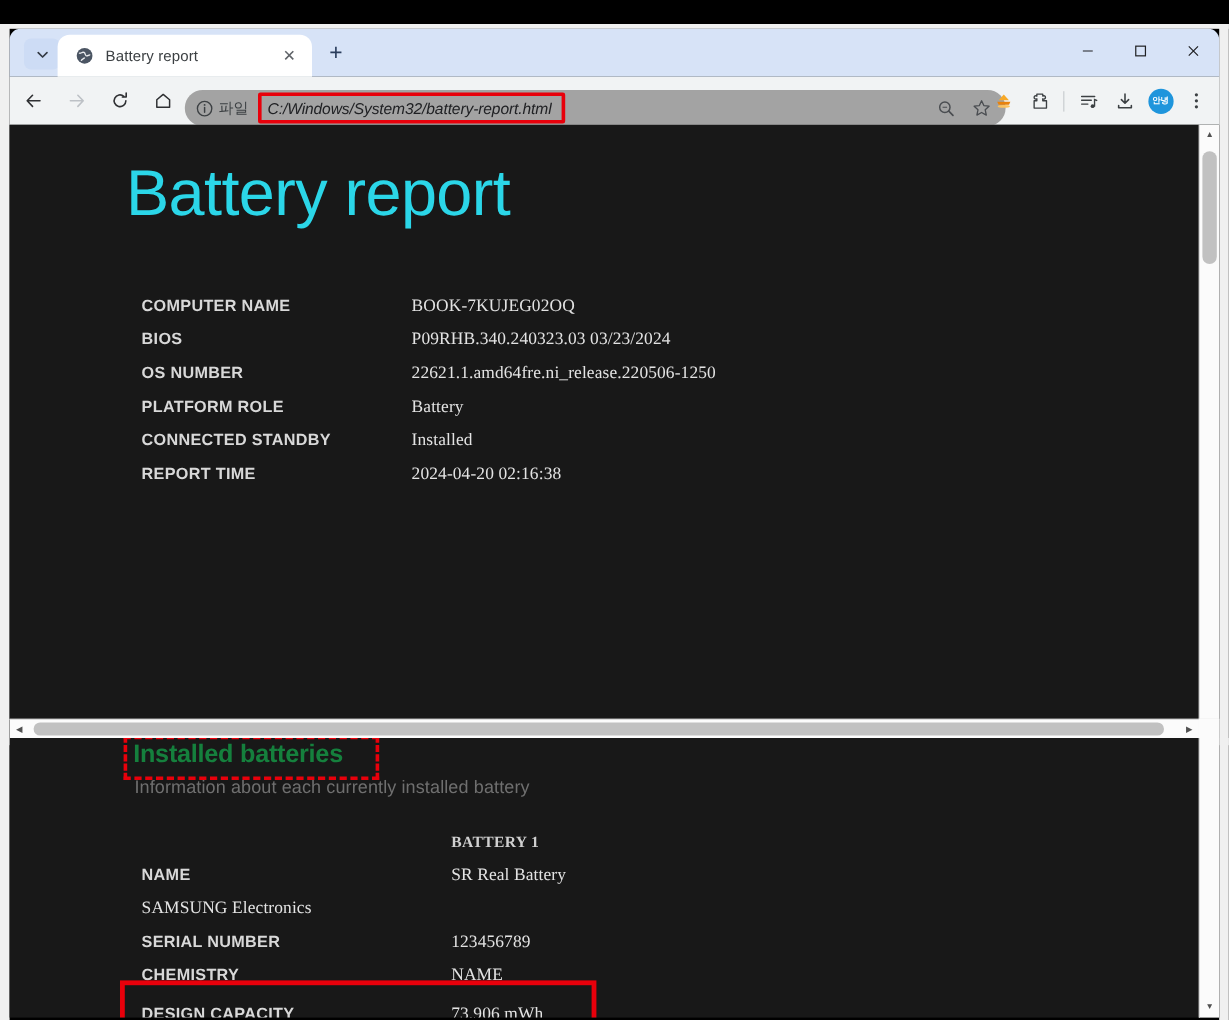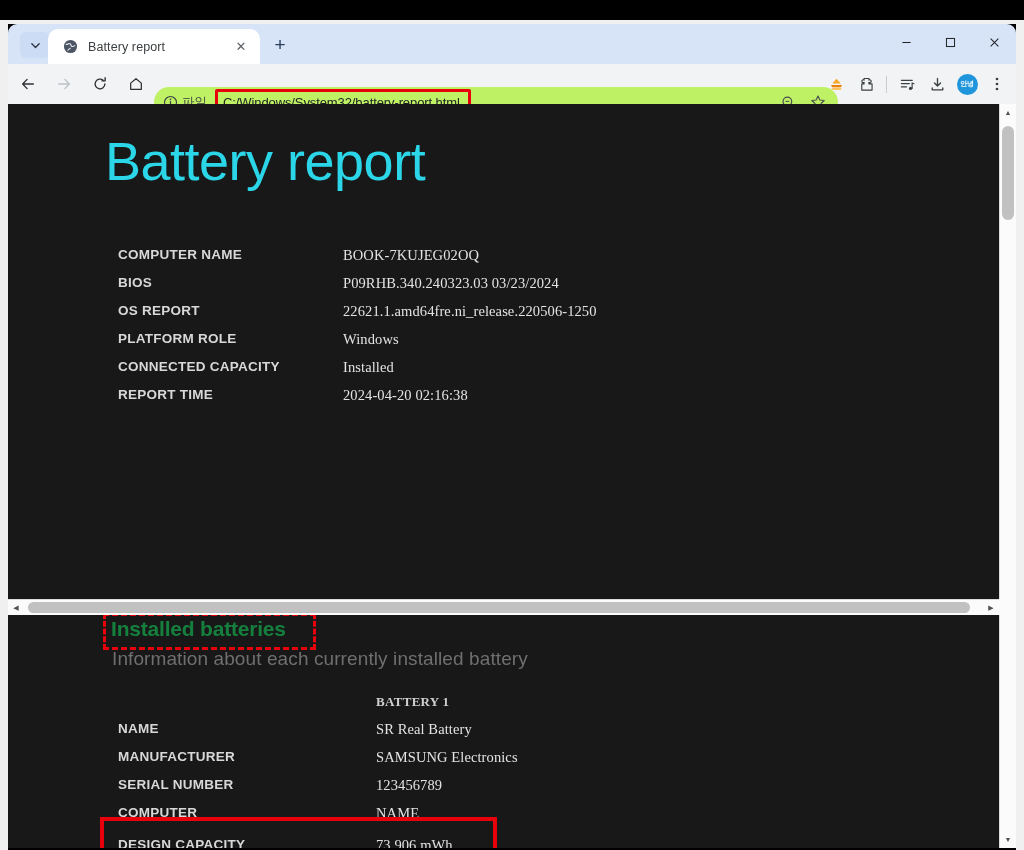--- a/index.html
+++ b/index.html
@@ -69,37 +69,37 @@
     background:#f1f3f4;
     display:flex; align-items:center;
   }
   .navbtn {
     width:32px; height:32px; margin-left:4px;
     display:flex; align-items:center; justify-content:center;
     color:#2f3033;
   }
   .navbtn.disabled { color:#bdc1c6; }
   #omnibox {
-    position:absolute; left:146px; top:23px; width:684px; height:30px;
-    background:#bef264; border-radius:16px;
+    position:absolute; left:146px; top:11px; width:684px; height:30px;
+    background:#a3a3a3; border-radius:16px;
     display:flex; align-items:center;
   }
   #site-info {
     margin-left:5px; display:flex; align-items:center; gap:4px;
     padding:2px 4px; border-radius:12px;
   }
   #site-info-label { font-size:12.5px; color:#3c4043; }
   #url-box {
     margin-left:4px; flex:1 1 auto; height:26px;
     border:3px solid #e8000b; border-radius:2px;
     display:flex; align-items:center; padding:0 5px; max-width:256px;
   }
   #url-text {
     font-size:13px; color:#202124; white-space:nowrap;
-    overflow:hidden; letter-spacing:-.1px;
+    overflow:hidden; letter-spacing:-.1px;font-style:italic;
   }
   #omni-actions {
     margin-left:auto; display:flex; align-items:center; gap:2px; padding-right:6px;
   }
   .omni-icon {
     width:28px; height:28px; display:flex; align-items:center; justify-content:center;
     color:#4a4d51;
   }
   #toolbar-right {
     position:absolute; right:4px; top:4px; height:32px;
@@ -142,21 +142,21 @@
   }
   .val { color:#e3e3e3; font-weight:400; font-size:14.5px; letter-spacing:.1px;
          white-space:nowrap;font-family:Liberation Serif, serif; }
 
   h2#installed-title {
     position:absolute; left:103px; top:513px;
     color:#15803d; font-size:21px; font-weight:bold; letter-spacing:-.2px;
   }
   #installed-sub {
     position:absolute; left:104px; top:544px;
-    color:#6f6f6f; font-size:19px; letter-spacing:.1px;
+    color:#6f6f6f; font-size:15px; letter-spacing:.1px;
   }
 
   #batteries {
     position:absolute; left:110px; top:585px;
     font-size:14.5px;
   }
   .bat-header { display:flex; line-height:26px;align-items:center; }
   .bat-header .lbl { visibility:hidden; }
   .bat-header .val {
     color:#d0d0d0; font-weight:bold; font-size:13px; letter-spacing:.3px;
@@ -394,29 +394,29 @@
       <div id="sysinfo">
         <div class="row">
           <div class="lbl">COMPUTER NAME</div>
           <div class="val">BOOK-7KUJEG02OQ</div>
         </div>
         <div class="row">
           <div class="lbl">BIOS</div>
           <div class="val">P09RHB.340.240323.03 03/23/2024</div>
         </div>
         <div class="row">
-          <div class="lbl">OS REPORT</div>
+          <div class="lbl">OS NUMBER</div>
           <div class="val">22621.1.amd64fre.ni_release.220506-1250</div>
         </div>
         <div class="row">
           <div class="lbl">PLATFORM ROLE</div>
-          <div class="val">Windows</div>
-        </div>
-        <div class="row">
-          <div class="lbl">CONNECTED CAPACITY</div>
+          <div class="val">Battery</div>
+        </div>
+        <div class="row">
+          <div class="lbl">CONNECTED STANDBY</div>
           <div class="val">Installed</div>
         </div>
         <div class="row">
           <div class="lbl">REPORT TIME</div>
           <div class="val">2024-04-20  02:16:38</div>
         </div>
       </div>
 
       <h2 id="installed-title">Installed batteries</h2>
       <div id="installed-sub">Information about each currently installed battery</div>
@@ -424,29 +424,28 @@
       <div id="batteries">
         <div class="bat-header">
           <div class="lbl wide">&nbsp;</div>
           <div class="val">BATTERY 1</div>
         </div>
         <div class="row">
           <div class="lbl wide">NAME</div>
           <div class="val">SR Real Battery</div>
         </div>
         <div class="row">
-          <div class="lbl wide">MANUFACTURER</div>
           <div class="val">SAMSUNG Electronics</div>
         </div>
         <div class="row">
           <div class="lbl wide">SERIAL NUMBER</div>
           <div class="val">123456789</div>
         </div>
         <div class="row">
-          <div class="lbl wide">COMPUTER</div>
+          <div class="lbl wide">CHEMISTRY</div>
           <div class="val">NAME</div>
         </div>
         <div class="row spaced">
           <div class="lbl wide">DESIGN CAPACITY</div>
           <div class="val">73,906 mWh</div>
         </div>
 
       </div>
 
       <div class="annot-dashed"></div>

